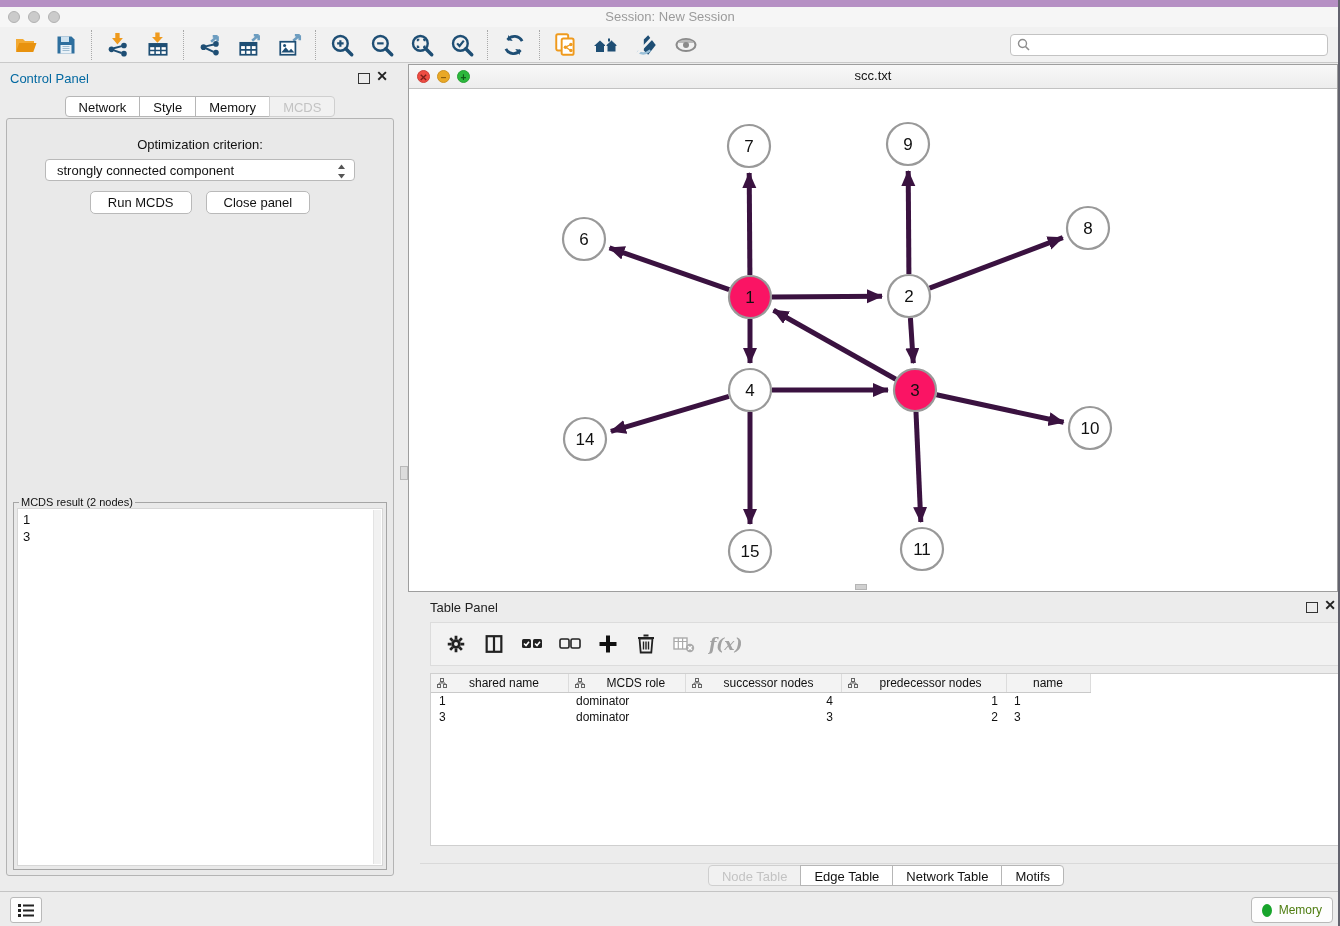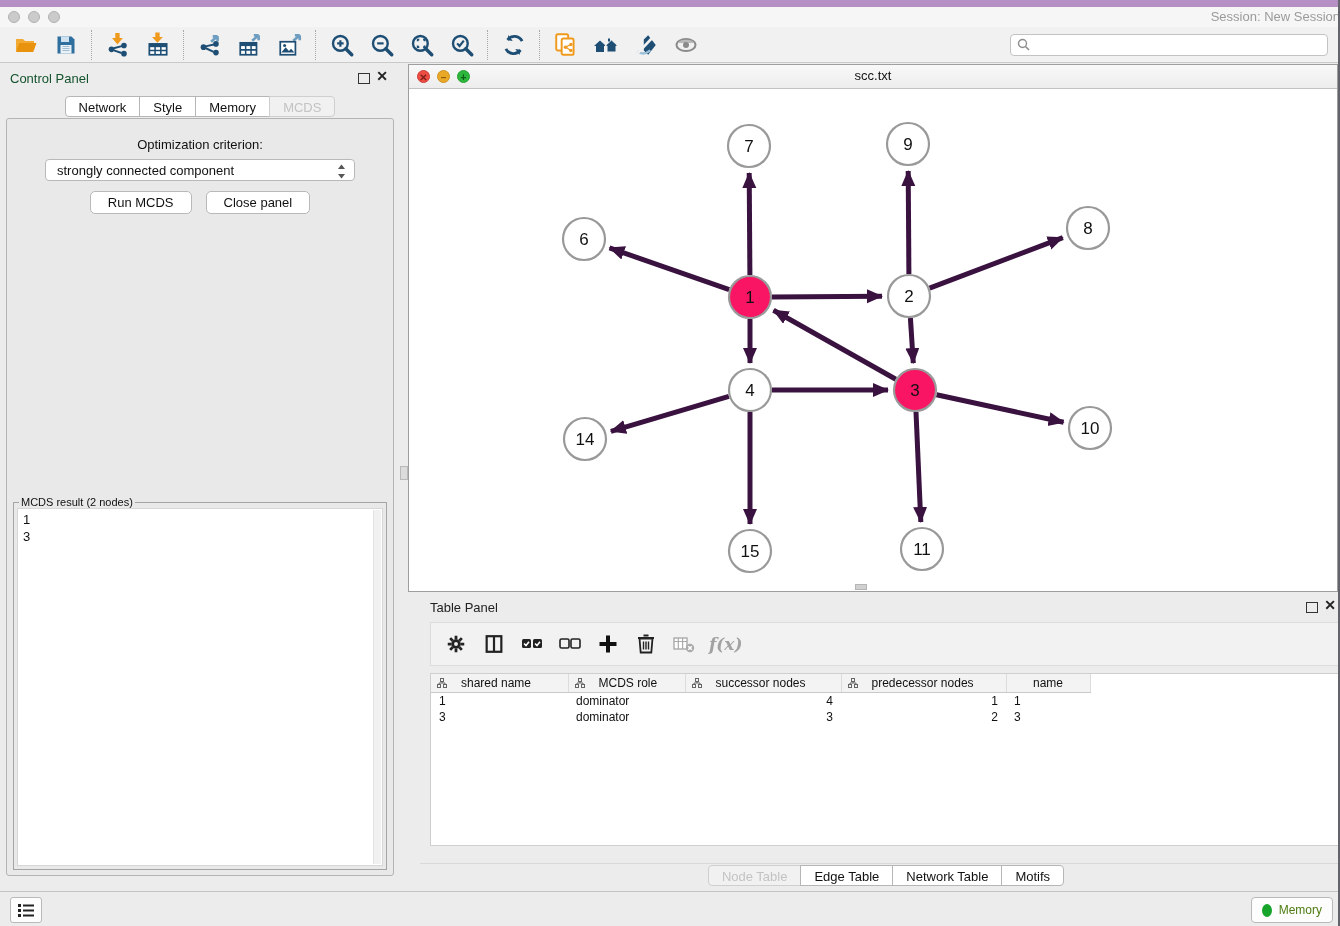--- a/index.html
+++ b/index.html
@@ -5,34 +5,34 @@
   html,body{margin:0;padding:0;background:#ececec;}
   .app{position:relative;width:1340px;height:926px;background:#ececec;
        font-family:"Liberation Sans",sans-serif;overflow:hidden;-webkit-font-smoothing:antialiased;}
   .screen-edge{position:absolute;right:0;top:0;width:2px;height:100%;background:#63636e;z-index:60;}
 
   
   .menustrip{position:absolute;top:0;left:0;right:0;height:7px;background:#b690c4;}
   .titlebar{position:absolute;top:7px;left:0;right:0;height:20px;background:#f6f6f6;}
   .traffic{position:absolute;left:8px;top:4px;display:flex;gap:8px;}
   .tdot{width:12px;height:12px;border-radius:50%;background:#cbcbcb;border:1px solid #b2b2b2;box-sizing:border-box;}
-  .window-title{text-align:right;color:#9b9b9b;font-size:13px;line-height:20px;}
+  .window-title{text-align:center;color:#9b9b9b;font-size:13px;line-height:20px;}
 
   .toolbar{position:absolute;top:27px;left:0;right:0;height:36px;background:#f1f1f1;
            border-bottom:1px solid #c9c9c9;display:flex;align-items:center;padding:0 6px;box-sizing:border-box;}
   .tb-btn{width:40px;height:32px;display:flex;align-items:center;justify-content:center;flex:0 0 auto;}
   .tb-sep{width:1px;height:30px;border-left:1px dotted #a9a9a9;margin:0 5px;flex:0 0 auto;}
   .search-wrap{margin-left:auto;margin-right:6px;position:relative;}
   .search-wrap input{width:286px;height:20px;border:1px solid #c3c3c3;border-radius:4px;background:#fff;
                      padding:0 6px 0 24px;font-size:12px;outline:none;color:#333;}
   .search-glass{position:absolute;left:7px;top:4px;}
 
   
   .control-panel{position:absolute;left:0;top:63px;width:400px;bottom:34px;}
-  .cp-title{position:absolute;left:10px;top:8px;font-size:13px;color:#14532d;}
+  .cp-title{position:absolute;left:10px;top:8px;font-size:13px;color:#0369a1;}
   .float-ic{position:absolute;top:10px;width:10px;height:9px;border:1.6px solid #333;display:inline-block;}
   .close-ic{position:absolute;top:6px;font-size:14px;font-weight:bold;color:#222;line-height:14px;}
   .cp-float{right:30px;} .cp-close{right:12px;}
   .cp-tabs{position:absolute;top:33px;left:0;right:0;display:flex;justify-content:center;}
   .tab{height:21px;line-height:21px;padding:0 13px;font-size:13px;background:#fff;border:1px solid #b6b6b6;
        margin-left:-1px;color:#111;box-sizing:border-box;white-space:nowrap;}
   .tab:first-child{border-radius:4px 0 0 4px;margin-left:0;}
   .tab:last-child{border-radius:0 4px 4px 0;}
   .tab.selected{background:#f1f1f1;color:#c3c3c3;border-color:#cfcfcf;}
   .cp-pane{position:absolute;top:55px;left:6px;right:6px;bottom:16px;background:#e9e9e9;
@@ -75,21 +75,21 @@
   .tp-float{right:34px;} .tp-close{right:16px;}
   .tp-toolbar{position:absolute;left:10px;right:10px;top:30px;height:44px;background:#f2f2f2;border:1px solid #dcdcdc;
               display:flex;align-items:center;gap:12px;padding:0 12px;box-sizing:border-box;font-weight:bold;}
   .tp-ic{display:flex;align-items:center;justify-content:center;width:26px;height:26px;}
   .fx-label{font-family:"DejaVu Serif",serif;font-style:italic;font-size:17px;color:#a2a2a2;}
   .tp-table-wrap{position:absolute;left:10px;right:10px;top:81px;bottom:46px;background:#fff;
                  border:1px solid #cfcfcf;overflow:hidden;}
   table.node-table{border-collapse:collapse;table-layout:fixed;}
   table.node-table th{height:18px;background:#f3f3f3;border-right:1px solid #dcdcdc;border-bottom:1px solid #c9c9c9;
       font-weight:normal;font-size:12px;color:#111;padding:0 6px;text-align:left;white-space:nowrap;overflow:hidden;}
-  table.node-table th .hdr-inner{display:flex;align-items:center;gap:14px;}
+  table.node-table th .hdr-inner{display:flex;align-items:center;gap:22px;}
   table.node-table th.center .hdr-inner{justify-content:center;}
   table.node-table td{font-size:12px;height:16px;padding:0 8px;color:#111;white-space:nowrap;overflow:hidden;}
   .tp-sep{position:absolute;left:0;right:0;bottom:28px;border-top:1px solid #d9d9d9;}
   .tp-tabs{position:absolute;left:0;right:0;bottom:6px;display:flex;justify-content:center;}
 
   
   .statusbar{position:absolute;left:0;right:0;bottom:0;height:34px;background:#ececec;border-top:1px solid #c4c4c4;}
   .list-btn{position:absolute;left:10px;top:5px;width:30px;height:24px;background:#fdfdfd;border:1px solid #b9b9b9;
             border-radius:3px;display:flex;align-items:center;justify-content:center;}
   .memory-btn{position:absolute;right:7px;top:5px;height:24px;background:#fdfdfd;border:1px solid #b9b9b9;border-radius:4px;

